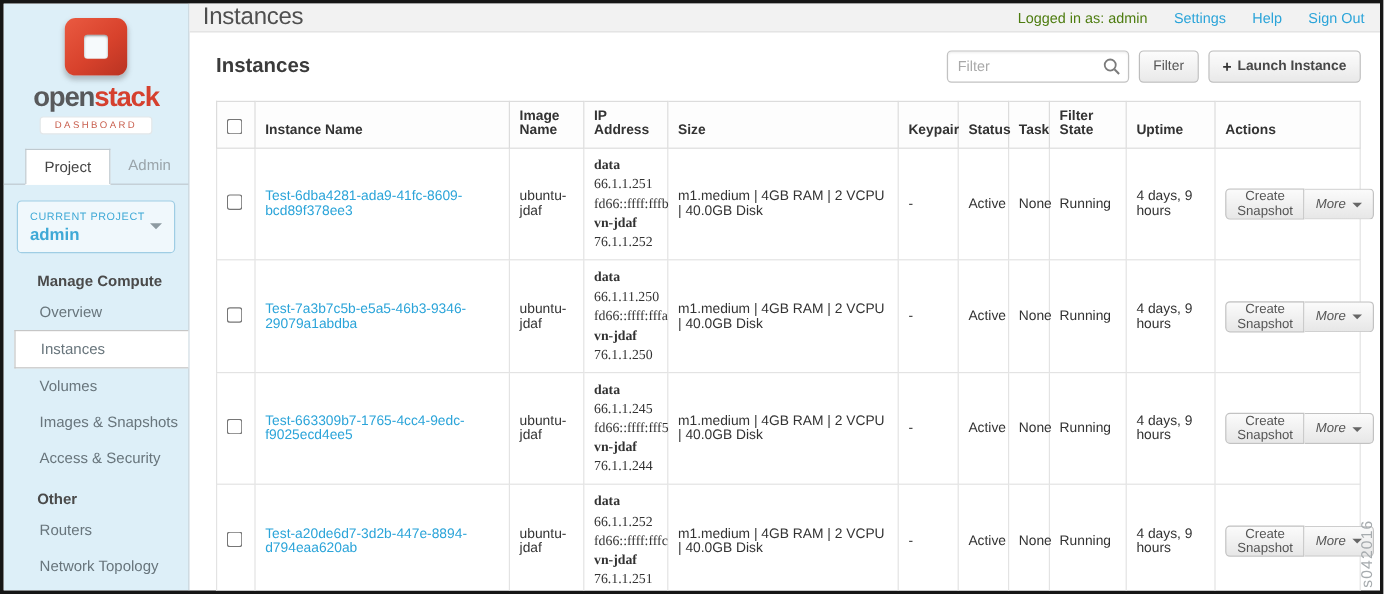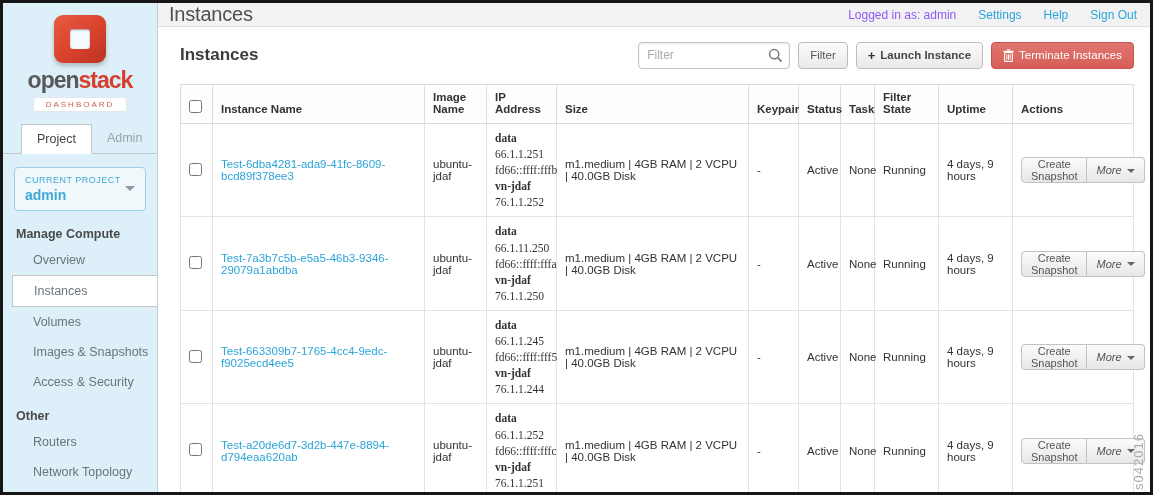--- a/index.html
+++ b/index.html
@@ -25,32 +25,32 @@
   .tab { padding:7px 15px; font-size:12.5px; color:#9aa4aa; cursor:pointer; }
   .tab.active { background:#fff; border:1px solid #bfc9cf; border-bottom:1px solid #fff;
                 margin-bottom:-1px; color:#444; }
   .proj-box { margin:13px 11px 4px 11px; background:rgba(255,255,255,.55); border:1px solid #9fcde4;
               border-radius:4px; padding:7px 10px; position:relative; }
   .proj-label { font-size:9px; letter-spacing:.5px; color:#3fa9d6; }
   .proj-value { font-size:14px; font-weight:bold; color:#3fa9d6; margin-top:2px; }
   .proj-caret { position:absolute; right:10px; top:18px; width:0; height:0;
                 border-left:5px solid transparent; border-right:5px solid transparent;
                 border-top:5px solid #8d9aa1; }
-  .side-section-title { font-size:12.5px; font-weight:bold; color:#4a4a4a; padding:12px 0 4px 13px; }
+  .side-section-title { font-size:12.5px; font-weight:bold; color:#4a4a4a; padding:12px 0 4px 28px; }
   .side-item { font-size:12.5px; color:#68757c; padding:8px 0 8px 30px; cursor:pointer; }
   .side-item.active { background:#fff; border:1px solid #c6c6c6; border-right:none;
                       margin-left:9px; padding-left:21px; }
 
   
   .main { flex:1; display:flex; flex-direction:column; background:#fff; }
   .topbar { height:33px; background:#f2f2f2; border-bottom:1px solid #e0e0e0;
             display:flex; align-items:center; padding:0 14px 0 11px; }
   .page-title { font-size:20px; color:#4f4f4f; letter-spacing:-.2px; }
   .topbar-right { margin-left:auto; display:flex; align-items:center; gap:22px; font-size:12px; }
-  .logged-in { color:#8b5cf6; }
+  .logged-in { color:#4d7c0f; }
   .top-link { color:#2ba4d9; text-decoration:none; cursor:pointer; }
 
   .content { flex:1; padding:12px 17px 0 22px; position:relative; }
   .toolbar { display:flex; align-items:center; height:32px; margin-bottom:13px; }
   .section-heading { font-size:17px; font-weight:bold; color:#3b3b3b; }
   .toolbar-right { margin-left:auto; display:flex; align-items:flex-end; gap:8px; }
   .filter-wrap { position:relative; }
   .filter-input { width:152px; height:27px; border:1px solid #c2c2c2; border-radius:4px;
                   padding:0 26px 0 8px; font-size:12px; color:#444;
                   box-shadow:inset 0 1px 2px rgba(0,0,0,.08); outline:none;
@@ -147,31 +147,20 @@
             <svg class="search-icon" width="15" height="15" viewBox="0 0 15 15">
               <circle cx="6.2" cy="6.2" r="4.6" fill="none" stroke="#7b7b7b" stroke-width="1.5"></circle>
               <line x1="9.7" y1="9.7" x2="13.6" y2="13.6" stroke="#7b7b7b" stroke-width="1.7"></line>
             </svg>
           </div>
           <button class="btn">Filter</button>
           <button class="btn btn-launch">
               <span class="plus">+</span>
               <span>Launch Instance</span>
             </button>
-          <button class="btn btn-danger">
-            <svg width="11" height="13" viewBox="0 0 11 13">
-              <rect x="1.6" y="3.4" width="7.8" height="9" rx="1" fill="none" stroke="#fff" stroke-width="1.1"></rect>
-              <line x1="0.4" y1="2.4" x2="10.6" y2="2.4" stroke="#fff" stroke-width="1.2"></line>
-              <line x1="3.8" y1="1" x2="7.2" y2="1" stroke="#fff" stroke-width="1.2"></line>
-              <line x1="3.9" y1="5.3" x2="3.9" y2="10.6" stroke="#fff" stroke-width="1"></line>
-              <line x1="5.5" y1="5.3" x2="5.5" y2="10.6" stroke="#fff" stroke-width="1"></line>
-              <line x1="7.1" y1="5.3" x2="7.1" y2="10.6" stroke="#fff" stroke-width="1"></line>
-            </svg>
-            <span>Terminate Instances</span>
-          </button>
         </div>
       </div>
 
       <table class="instances">
         <colgroup>
           <col style="width:32px">
             <col style="width:212px">
             <col style="width:62px">
             <col style="width:70px">
           <col style="width:192px">

